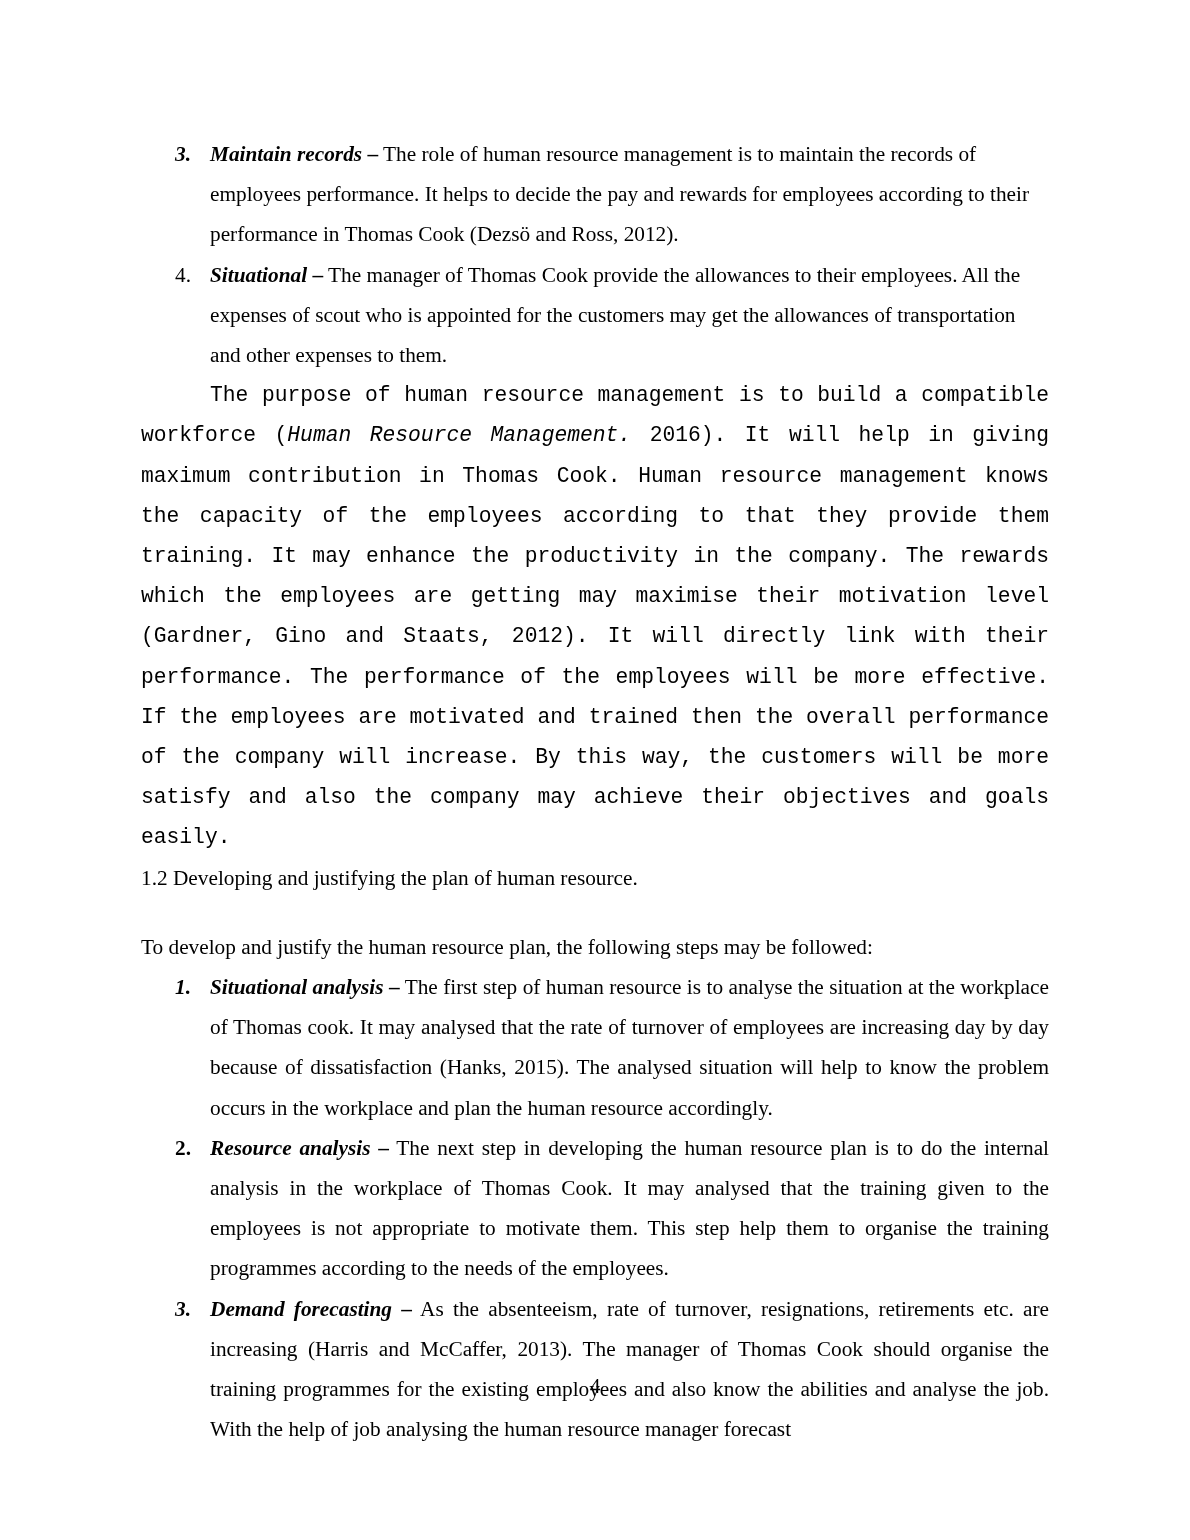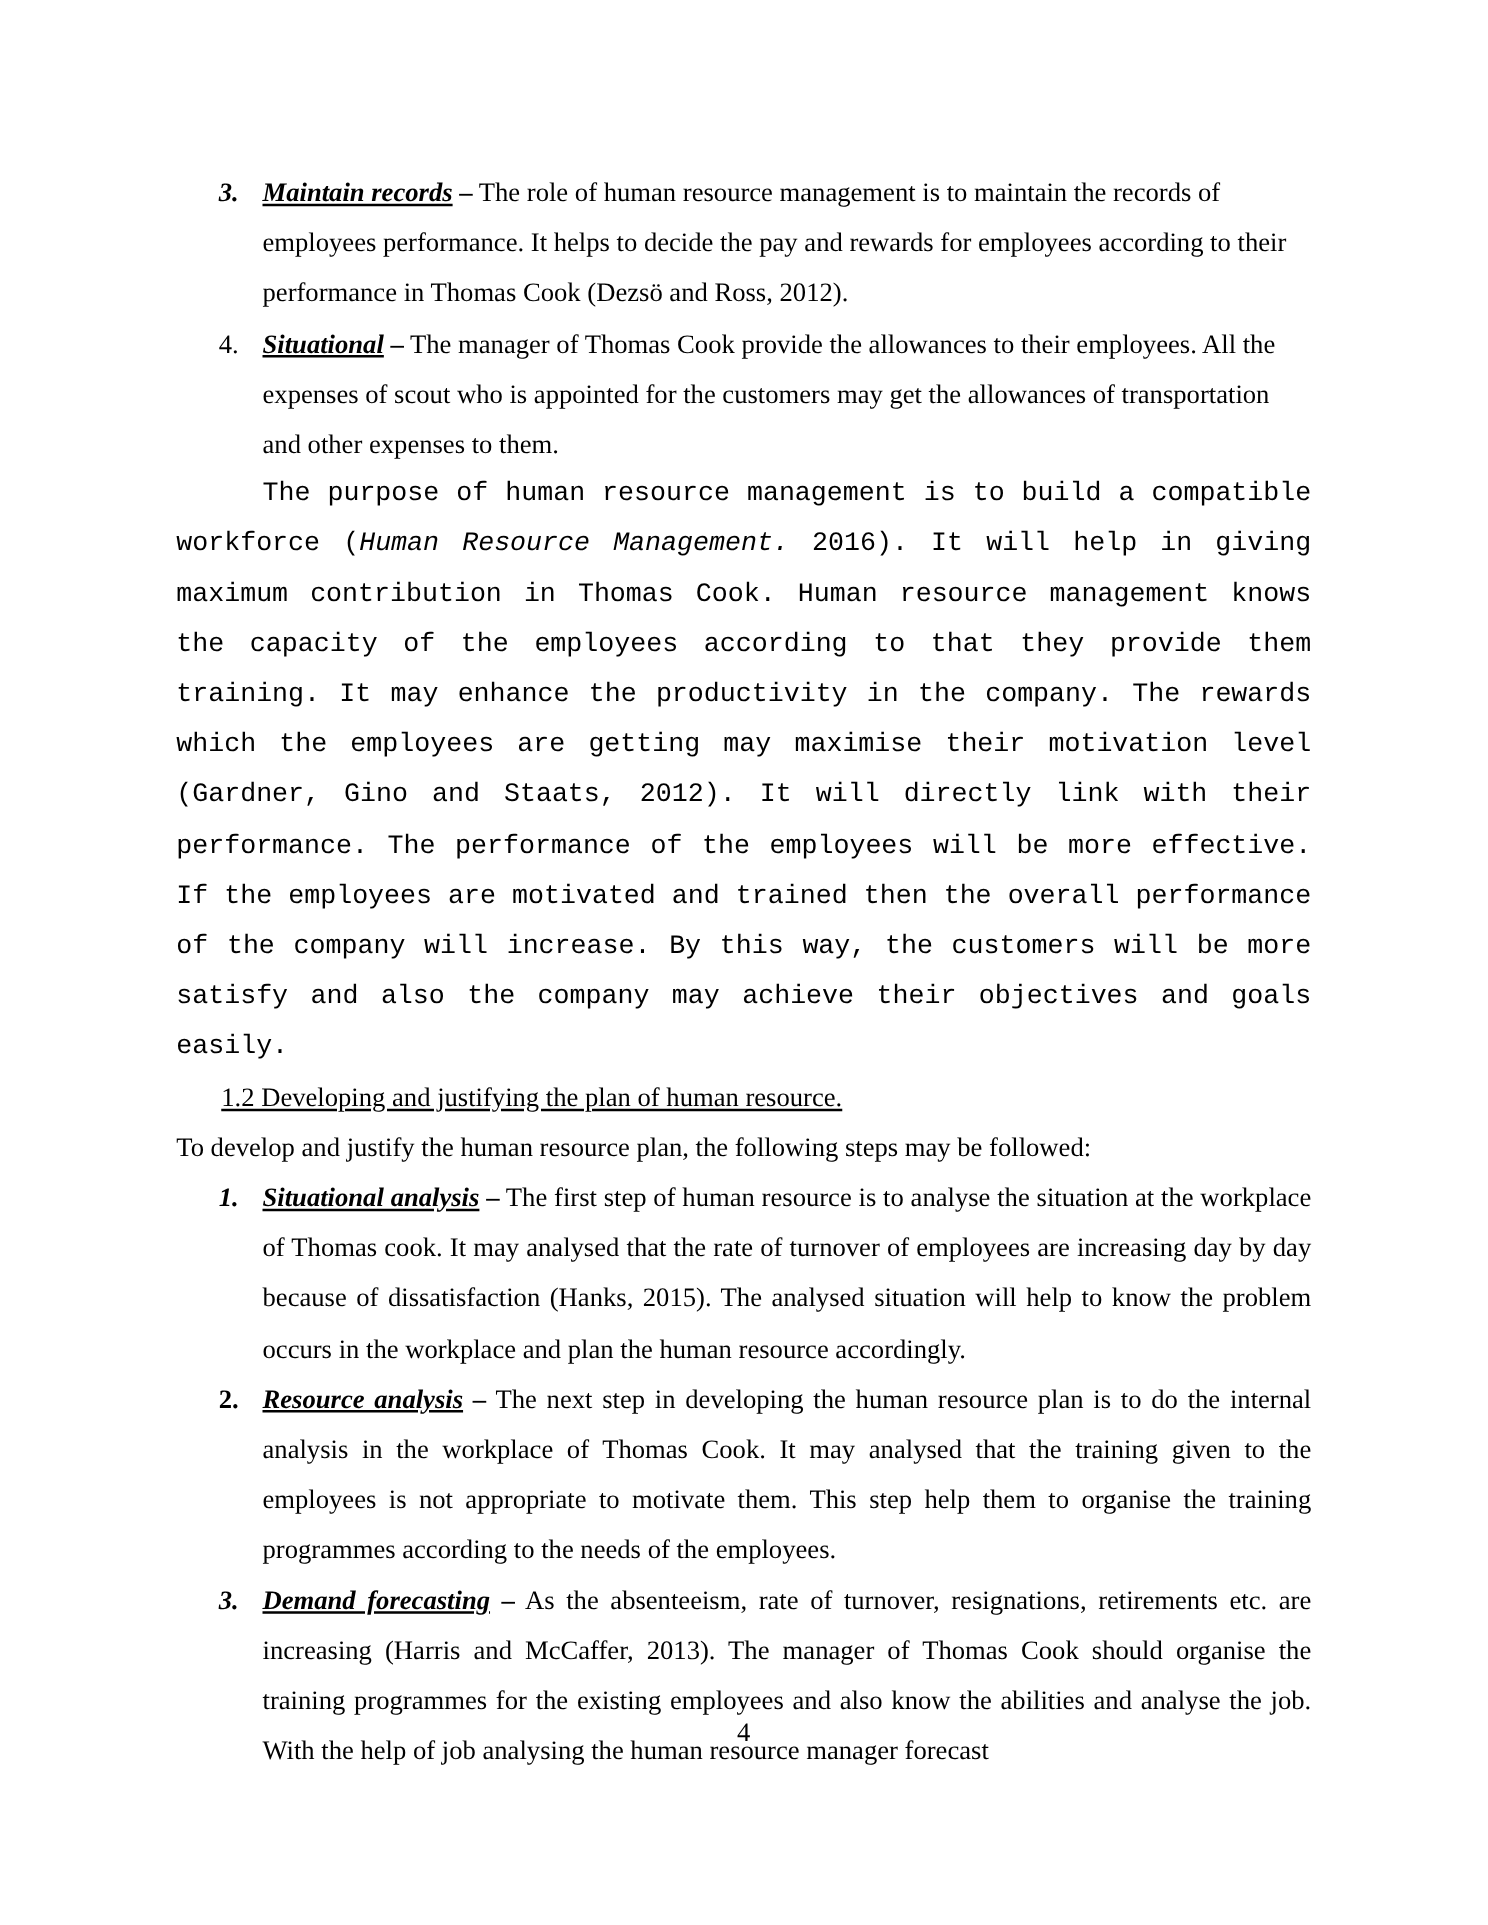--- a/index.html
+++ b/index.html
@@ -25,35 +25,33 @@
       text-align: justify;
     }
     .list-item .num {
       position: absolute;
       left: 34px;
       top: 0;
     }
     .num.bi { font-weight: bold; font-style: italic; }
     .num.b { font-weight: bold; font-style: normal; }
     .num.r { font-weight: normal; font-style: normal; }
-    .term { font-weight: bold; font-style: italic; text-decoration: underline; }
+    .term { font-weight: bold; font-style: italic; }
     .dash { font-weight: bold; }
     .left { text-align: left; }
     .para {
       line-height: 40.2px;
       text-align: justify;
       text-indent: 69px;
       font-family: Liberation Mono, monospace;
     }
     .heading {
       line-height: 40.2px;
-      text-decoration: underline;
-      margin-left: 36px;
     }
-    .plain { line-height: 40.2px; }
+    .plain { line-height: 40.2px; margin-top: 29px; }
     .page-number {
       position: absolute;
       top: 1370px;
       left: 0;
       width: 1190px;
       text-align: center;
       line-height: 32px;
     }
   </style>
 </head>

